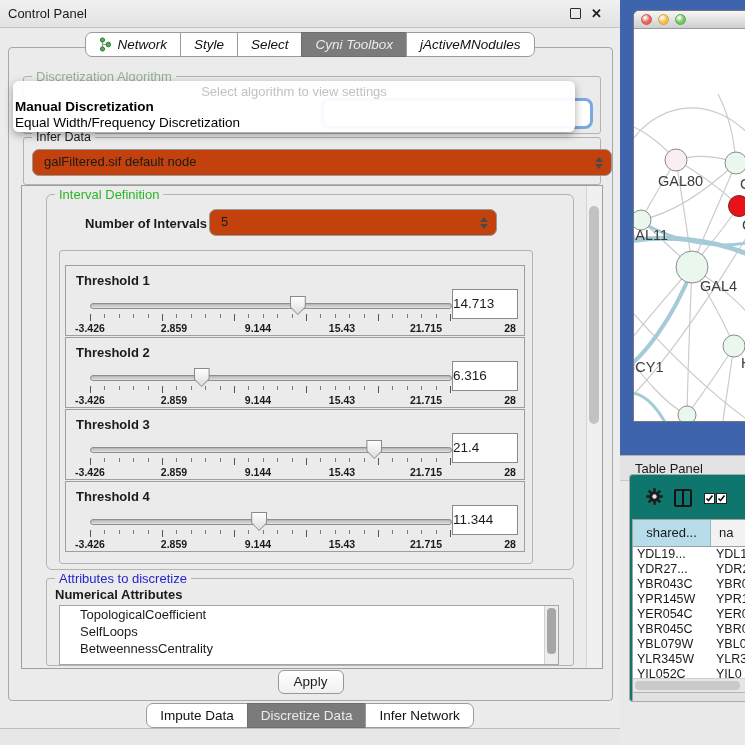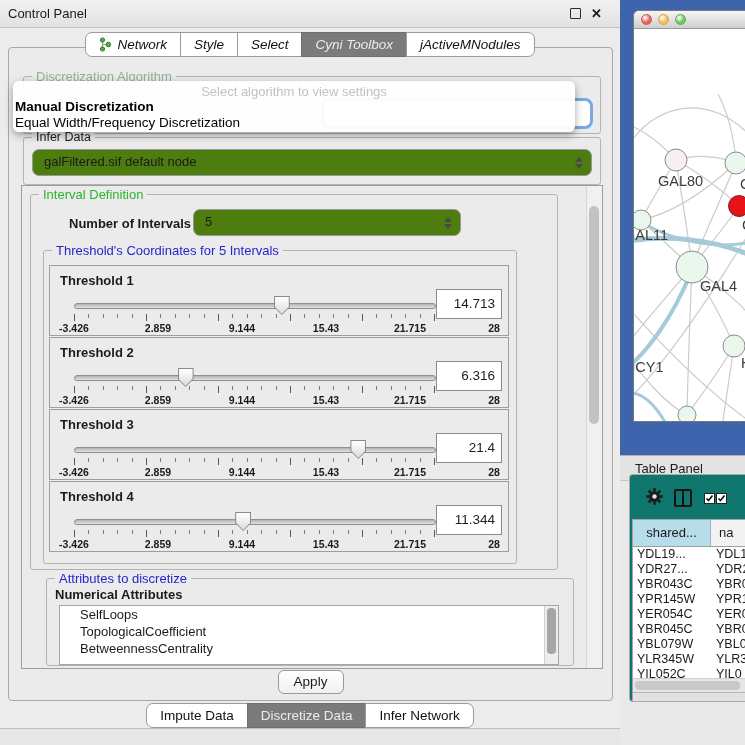--- a/index.html
+++ b/index.html
@@ -26,21 +26,21 @@
   .outer-pane{position:absolute;left:8px;top:47px;width:603px;height:652px;background:#ebebeb;
               border:1px solid #a8a8a8;border-radius:4px;}
   
   .groupbox{position:absolute;border:1px solid #b3b3b3;border-radius:3px;}
   .gb-title{position:absolute;top:-8px;left:8px;background:#ebebeb;padding:0 4px;font-size:13px;line-height:15px;white-space:nowrap;}
   .gb-green{color:#2bb52b;}
   .gb-blue{color:#2525cc;}
   .gb-black{color:#1b1b1b;font-size:12.5px;}
   .gb-faded{color:#93b193;}
   
-  .combo{position:absolute;background:#4d7c0f;border:1px solid #989898;border-radius:7px;font-size:13px;}
+  .combo{position:absolute;background:#c2410c;border:1px solid #989898;border-radius:7px;font-size:13px;padding-left:20px;}
   .combo .combo-text{position:absolute;left:11px;top:0;right:24px;line-height:24px;overflow:hidden;white-space:nowrap;}
   .stepper{position:absolute;right:8px;top:50%;transform:translateY(-50%);width:9px;height:14px;}
   .stepper .up{position:absolute;left:1px;top:1px;width:0;height:0;border-left:4px solid transparent;border-right:4px solid transparent;border-bottom:5px solid #4a4a4a;}
   .stepper .dn{position:absolute;left:1px;bottom:1px;width:0;height:0;border-left:4px solid transparent;border-right:4px solid transparent;border-top:5px solid #4a4a4a;}
   
   .focus-ring{position:absolute;left:312px;top:50px;width:266px;height:25px;background:#fff;border:3px solid #79a9e0;border-radius:8px;z-index:3;}
   
   .scrollarea{position:absolute;left:12px;top:137px;width:580px;height:482px;border:1px solid #9e9e9e;background:#ebebeb;}
   .vscroll{position:absolute;right:0;top:0;width:15px;height:100%;background:#f0f0f0;border-left:1px solid #d6d6d6;}
   .vscroll .thumb-v{position:absolute;left:2px;top:20px;width:10px;height:218px;background:#c2c2c2;border-radius:5px;}
@@ -51,21 +51,21 @@
   .thr-label{position:absolute;left:10px;top:7px;font-size:13px;font-weight:bold;}
   .thr-track{position:absolute;left:24px;top:37px;width:360px;height:4px;border:1px solid #8f8f8f;border-radius:3px;background:linear-gradient(#b4b4b4,#e2e2e2);}
   .thumb{position:absolute;top:30px;width:16px;height:19px;clip-path:polygon(0 0,100% 0,100% 58%,50% 100%,0 58%);background:#8a8a8a;}
   .thumb .thumb-in{position:absolute;left:1px;top:1px;right:1px;bottom:1px;clip-path:polygon(0 0,100% 0,100% 58%,50% 100%,0 58%);background:linear-gradient(#ffffff,#dcdcdc);}
   .ticks{position:absolute;left:24px;top:48px;width:360px;height:8px;}
   .tick{position:absolute;top:0;width:1px;height:7px;background:#565656;}
   .tick.minor{height:4px;background:#7a7a7a;}
   .ticklabels{position:absolute;left:24px;top:56px;width:420px;height:12px;}
   .ticklabel{position:absolute;transform:translateX(-50%);font-size:10.5px;font-weight:bold;color:#1a1a1a;white-space:nowrap;}
   .thr-value{position:absolute;right:6px;top:23px;width:58px;height:28px;background:#fff;border:1px solid #8a8a8a;
-             font-size:13.5px;line-height:28px;text-align:right;padding-right:6px;}
+             font-size:13.5px;line-height:28px;text-align:left;padding-right:6px;}
   
   .attr-sub{position:absolute;left:8px;top:8px;font-size:13px;font-weight:bold;}
   .attr-list{position:absolute;left:12px;top:26px;width:498px;height:58px;background:#fff;border:1px solid #a5a5a5;overflow:hidden;}
   .attr-item{font-size:13px;line-height:17px;padding-left:20px;white-space:nowrap;}
   .attr-scroll{position:absolute;right:0;top:0;width:13px;height:100%;background:#ededed;border-left:1px solid #d0d0d0;}
   .attr-scroll .thumb-v2{position:absolute;left:2px;top:2px;width:9px;height:46px;background:#a6a6a6;border-radius:4px;}
   
   .apply-btn{position:absolute;left:50%;transform:translateX(-50%);top:622px;width:64px;height:22px;background:linear-gradient(#ffffff,#f0f0f0);
              border:1px solid #989898;border-radius:6px;font-size:13.5px;line-height:21px;text-align:center;cursor:default;}
   
@@ -133,33 +133,32 @@
           <span class="combo-text">galFiltered.sif default node</span>
           <span class="stepper">
               <span class="up"></span>
               <span class="dn"></span>
             </span>
         </div>
       </div>
 
       <div class="scrollarea">
 
-        <div class="groupbox" style="left:8px;top:8px;width:526px;height:374px;">
+        <div class="groupbox" style="left:24px;top:8px;width:526px;height:374px;border-radius:6px;">
           <span class="gb-title gb-green">Interval Definition</span>
           <span class="noi-label">Number of Intervals</span>
           <div class="combo" style="left:162px;top:14px;width:266px;height:25px;">
             <span class="combo-text">5</span>
             <span class="stepper">
                 <span class="up"></span>
                 <span class="dn"></span>
               </span>
           </div>
 
           <div class="groupbox" style="left:12px;top:55px;width:472px;height:312px;">
-            <span class="gb-title gb-blue">Threshold's Coordinates for 5 Intervals</span>
             <div id="thr-container" style="position:absolute;left:5px;top:14px;">
   <div class="thr-row">
     <span class="thr-label">Threshold 1</span>
     <div class="thr-track"></div>
     <div class="thumb" style="left: 223.791px;">
                     <div class="thumb-in"></div>
                   </div>
     <div class="ticks">
                     <div class="tick" style="left: 0%;"></div>
                     <div class="tick minor" style="left: 4%;"></div>
@@ -334,22 +333,22 @@
     <div class="thr-value">11.344</div>
   </div>
 </div>
           </div>
         </div>
 
         <div class="groupbox" style="left:24px;top:392px;width:526px;height:86px;">
           <span class="gb-title gb-blue">Attributes to discretize</span>
           <span class="attr-sub">Numerical Attributes</span>
           <div class="attr-list" id="attr-list">
-            <div class="attr-item">SelfLoops</div>
-              <div class="attr-item">TopologicalCoefficient</div>
+            <div class="attr-item">TopologicalCoefficient</div>
+              <div class="attr-item">SelfLoops</div>
               <div class="attr-item">BetweennessCentrality</div>
               <div class="attr-scroll">
                 <div class="thumb-v2"></div>
               </div>
           </div>
         </div>
 
         <div class="vscroll">
           <div class="thumb-v"></div>
         </div>

